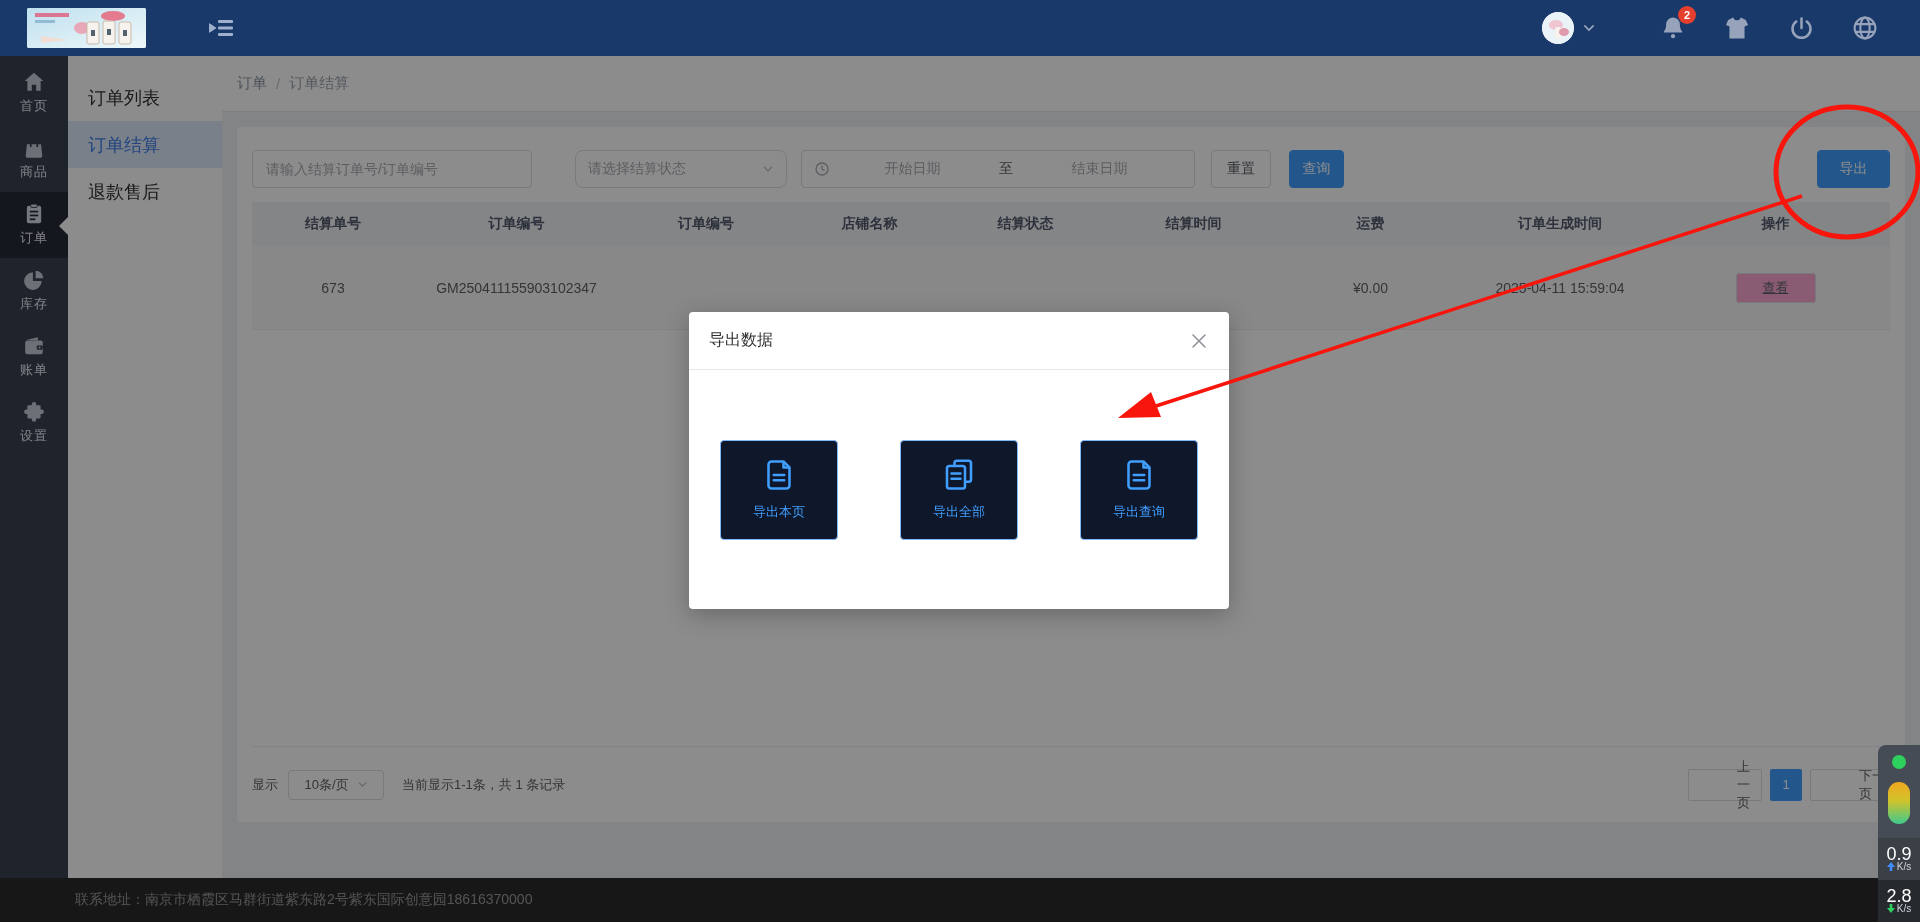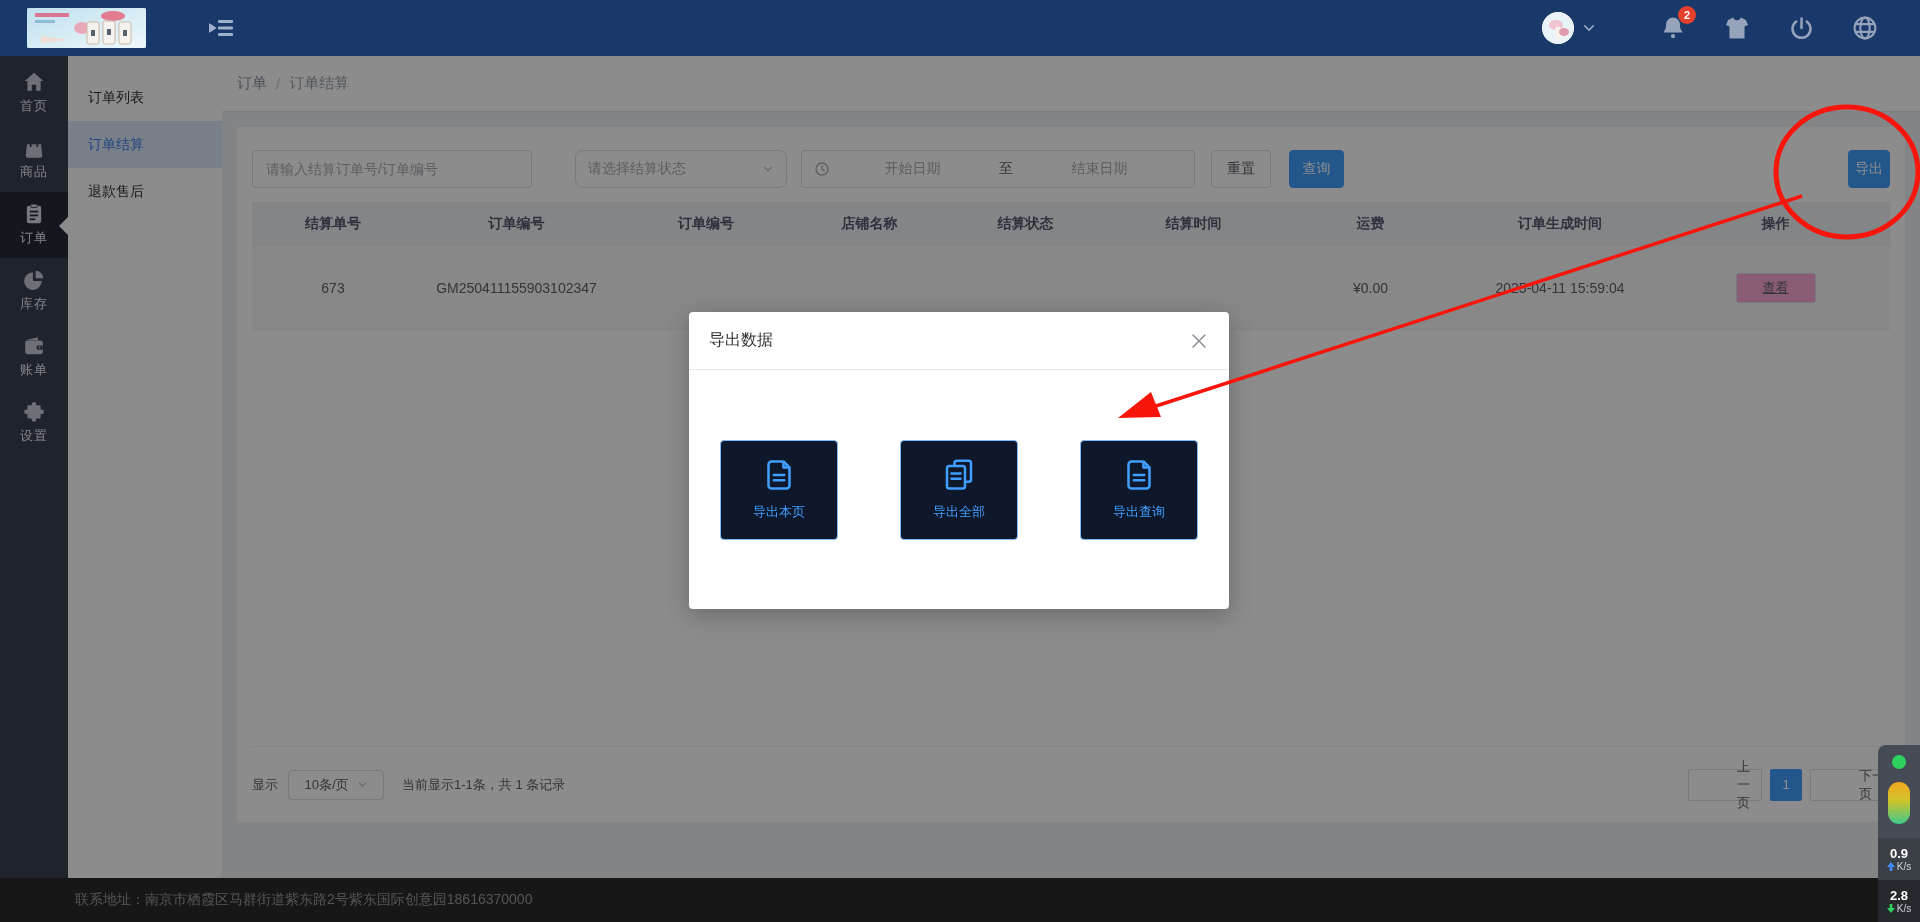--- a/index.html
+++ b/index.html
@@ -19,21 +19,21 @@
   
   .iconbar { position:absolute; left:0; top:56px; width:68px; height:822px; background:#3a4150; z-index:5; padding-top:4px; }
   .iconbar-item { height:66px; display:flex; flex-direction:column; align-items:center; justify-content:center; gap:4px; cursor:pointer; color:#e7ebf2; }
   .iconbar-item .ic { width:22px; height:22px; }
   .iconbar-item .lbl { font-size:13px; letter-spacing:1px; }
   .iconbar-item.active { background:#262c38; position:relative; }
   .pointer-tri { position:absolute; right:0; top:161px; width:0; height:0; border-top:9px solid transparent; border-bottom:9px solid transparent; border-right:9px solid #ffffff; }
 
   
   .submenu { position:absolute; left:68px; top:56px; width:154px; height:822px; background:#ffffff; z-index:4; padding-top:18px; }
-  .submenu-item { height:47px; display:flex; align-items:center; padding-left:20px; font-size:14px; color:#303133; cursor:pointer; }
+  .submenu-item { height:47px; display:flex; align-items:center; padding-left:20px; font-size:18px; color:#303133; cursor:pointer; }
   .submenu-item.selected { background:#dceafb; color:#3f7ee8; }
 
   
   .main { position:absolute; left:222px; top:56px; width:1698px; height:822px; background:#eef0f3; z-index:3; }
   .breadcrumb-bar { height:56px; background:#fff; border-bottom:1px solid #e4e7ed; display:flex; align-items:center; padding-left:15px; font-size:15px; }
   .bc-a { color:#8d96a3; } .bc-sep { margin:0 9px; color:#c0c4cc; } .bc-b { color:#9aa3ae; }
 
   .card { margin:15px; height:695px; background:#fff; border-radius:4px; padding:0 15px; display:flex; flex-direction:column; }
 
   .filter-row { margin-top:23px; display:flex; align-items:center; height:38px; flex:0 0 auto; }
@@ -42,21 +42,21 @@
   .in1 { width:280px; } .in2 { width:248px; margin-left:10px; }
   .f-select { width:212px; margin-left:43px; height:38px; border:1px solid #d9dce3; border-radius:8px; display:flex; align-items:center; padding:0 12px; color:#a8abb2; font-size:14px; cursor:pointer; }
   .f-select .sel-txt { flex:1; }
   .daterange { width:394px; margin-left:14px; height:38px; border:1px solid #d9dce3; border-radius:4px; display:flex; align-items:center; padding:0 12px; font-size:14px; color:#a8abb2; cursor:pointer; }
   .daterange .dr-part { flex:1; text-align:center; }
   .dr-to { color:#606266; padding:0 4px; }
   .btn { height:38px; border-radius:4px; font-size:14px; display:flex; align-items:center; justify-content:center; cursor:pointer; }
   .btn-plain { width:60px; margin-left:16px; background:#fff; border:1px solid #d9dce3; color:#5a6068; }
   .btn-primary { background:#409EFF; border:1px solid #409EFF; color:#fff;text-align:center; }
   .btn-query { width:55px; margin-left:18px; }
-  .btn-export { width:42px; margin-left:auto; }
+  .btn-export { width:73px; margin-left:auto; }
 
   .table { margin-top:14px; flex:0 0 auto; }
   .t-grid { display:grid; grid-template-columns:162px 205px 174px 153px 159px 177px 177px 202px auto; }
   .t-head { background:#f0f2f5; height:44px; }
   .t-head .cell { display:flex; align-items:center; justify-content:center; font-size:14px; font-weight:bold; color:#515a6e; }
   .t-row { background:#f7f8fa; height:84px; border-bottom:1px solid #ebeef5; }
   .t-row .cell { display:flex; align-items:center; justify-content:center; font-size:14px; color:#606266; }
   .view-btn { width:80px; height:30px; background:#f9a8d4; border:1px solid #d9dce3; border-radius:3px; color:#606266; font-size:13px; display:flex; align-items:center; justify-content:center; cursor:pointer;text-decoration:underline; }
 
   .t-spacer { flex:1 1 auto; }
@@ -88,21 +88,21 @@
   .anno { position:absolute; left:0; top:0; z-index:70; pointer-events:none; }
 
   
   .netwidget { position:absolute; right:0; top:745px; width:42px; height:177px; z-index:80; border-radius:8px 0 0 0; overflow:hidden; }
   .nw-top { height:93px; background:#454c55; display:flex; flex-direction:column; align-items:center; }
   .nw-dot { margin-top:10px; width:14px; height:14px; border-radius:50%; background:#2ed05e; }
   .nw-pill { margin-top:13px; width:22px; height:42px; border-radius:11px; background:linear-gradient(180deg,#f2a71f 0%,#cfc32c 45%,#3fc98c 100%); }
   .nw-speed { height:42px; display:flex; flex-direction:column; align-items:center; justify-content:center; }
   .nw-up { background:#3a4046; }
   .nw-down { background:#26292e; }
-  .nw-num { color:#fff; font-size:13px; font-weight:bold; line-height:14px; }
+  .nw-num { color:#fff; font-size:18px; font-weight:normal; line-height:14px; }
   .nw-unit { display:flex; align-items:center; gap:2px; }
   .nw-unit span { color:#cfd4da; font-size:10px; }
 </style>
 </head>
 <body>
 
 <div class="navbar">
   <div class="logo">
     <svg width="119" height="40" viewBox="0 0 119 40">
       <rect width="119" height="40" fill="#cfe7f0"></rect>

